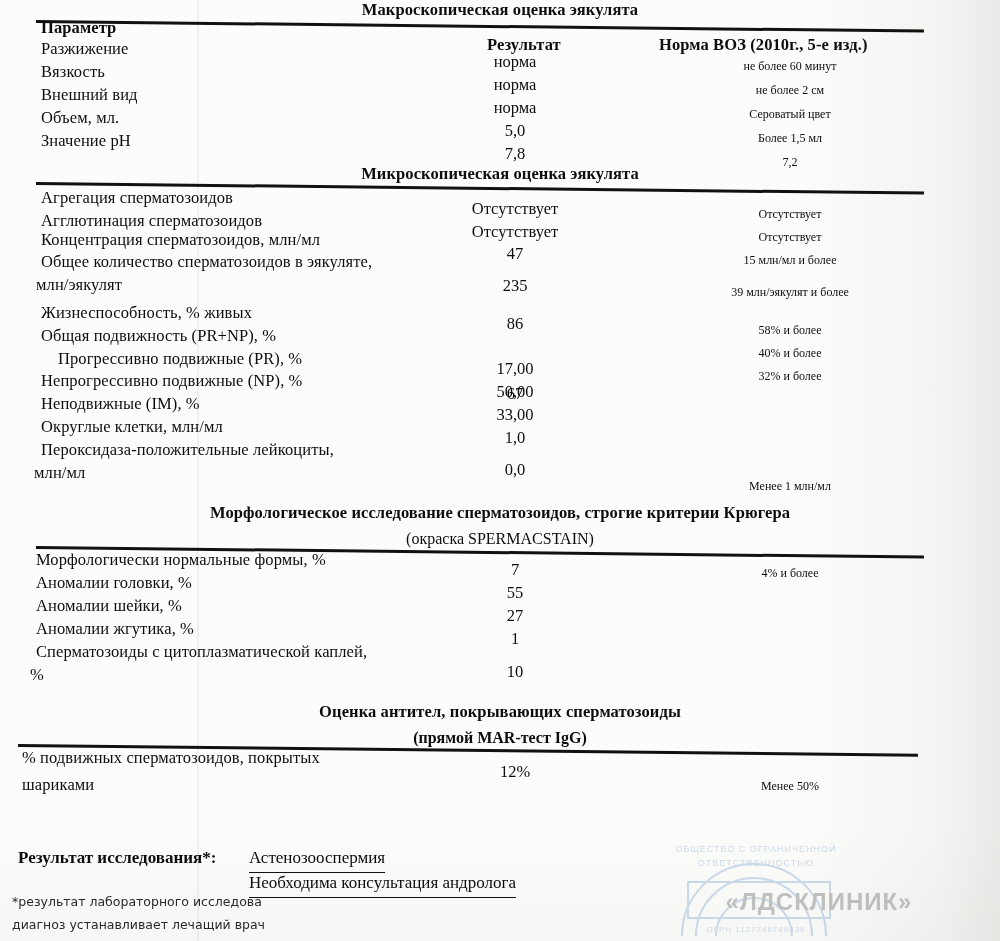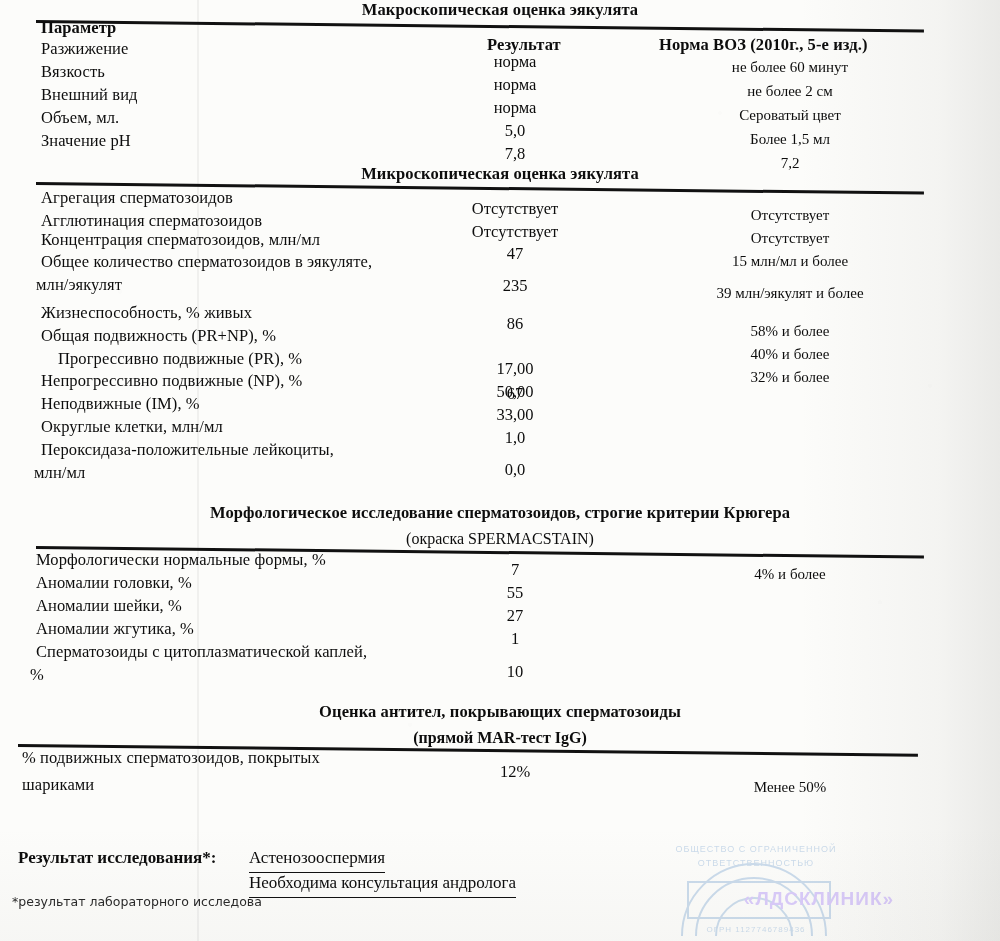--- a/index.html
+++ b/index.html
@@ -32,21 +32,21 @@
   #fold{
     position:absolute;left:197px;top:0;width:2px;height:941px;
     background:rgba(140,140,140,.10);
   }
   #sheet{position:absolute;inset:0;}
 
   .row{position:absolute;white-space:nowrap;}
   .param{font-size:16.5px;letter-spacing:.1px;}
   .param.bold{font-weight:bold;}
   .val{font-size:16.5px;text-align:center;}
-  .norm{font-size:15px;text-align:center;}
+  .norm{font-size:12px;text-align:center;}
 
   .sec-title{
     position:absolute;width:100%;text-align:center;
     font-weight:bold;font-size:16.5px;letter-spacing:.1px;
   }
   .sec-sub{
     position:absolute;width:100%;text-align:center;
     font-size:16px;
   }
   
@@ -66,21 +66,21 @@
     font-size:12.5px;color:#2a2a2a;
   }
   
   #stamp{
     position:absolute;left:672px;top:832px;width:300px;height:108px;
     opacity:.30;pointer-events:none;
   }
   #stamp .txt{
     position:absolute;left:22px;top:56px;width:250px;
     font-family:"Liberation Sans","DejaVu Sans",sans-serif;
-    font-weight:bold;font-size:19px;letter-spacing:1px;color:#8b5cf6;
+    font-weight:bold;font-size:24px;letter-spacing:1px;color:#404040;
     text-align:center;
   }
 </style>
 </head>
 <body>
 
 <div id="paper"></div>
 <div id="fold"></div>
 <div id="noise"></div>
 
@@ -140,20 +140,21 @@
   <div class="row val" style="left:455px;top:428px;width:120px;">1,0</div>
   <div class="row val" style="left:455px;top:460px;width:120px;">0,0</div>
 
   <div class="row norm" style="left:640px;top:207px;width:300px;">Отсутствует</div>
   <div class="row norm" style="left:640px;top:230px;width:300px;">Отсутствует</div>
   <div class="row norm" style="left:640px;top:253px;width:300px;">15 млн/мл и более</div>
   <div class="row norm" style="left:640px;top:285px;width:300px;">39 млн/эякулят и более</div>
   <div class="row norm" style="left:640px;top:323px;width:300px;">58% и более</div>
   <div class="row norm" style="left:640px;top:346px;width:300px;">40% и более</div>
   <div class="row norm" style="left:640px;top:369px;width:300px;">32% и более</div>
+  <div class="row norm" style="left:640px;top:479px;width:300px;">Менее 1 млн/мл</div>
 
   <div class="sec-title" style="top:503px;">Морфологическое исследование сперматозоидов, строгие критерии Крюгера</div>
   <div class="sec-sub" style="top:530px;">(окраска SPERMACSTAIN)</div>
   <div class="rule" style="left:36px;top:546px;width:888px;transform:rotate(0.62deg);"></div>
 
   <div class="row param" style="left:36px;top:550px;">Морфологически нормальные формы, %</div>
   <div class="row param" style="left:36px;top:573px;">Аномалии головки, %</div>
   <div class="row param" style="left:36px;top:596px;">Аномалии шейки, %</div>
   <div class="row param" style="left:36px;top:619px;">Аномалии жгутика, %</div>
   <div class="row param" style="left:36px;top:642px;">Сперматозоиды с цитоплазматической каплей,</div>
@@ -174,20 +175,21 @@
   <div class="row param" style="left:22px;top:748px;">% подвижных сперматозоидов, покрытых</div>
   <div class="row param" style="left:22px;top:775px;">шариками</div>
   <div class="row val" style="left:455px;top:762px;width:120px;">12%</div>
   <div class="row norm" style="left:640px;top:779px;width:300px;">Менее 50%</div>
 
   <div class="concl-label" style="left:18px;top:848px;font-family:Liberation Serif, serif;">Результат исследования*:</div>
   <div class="concl-line" style="left:249px;top:848px;">Астенозооспермия</div>
   <div class="concl-line" style="left:249px;top:873px;">Необходима консультация андролога</div>
 
   <div class="footnote" style="left:12px;top:894px;">*результат лабораторного исследова</div>
+  <div class="footnote" style="left:12px;top:917px;">диагноз устанавливает лечащий врач</div>
 
   <div id="stamp">
     <svg width="300" height="108" viewBox="0 0 300 108">
       <g fill="none" stroke="#5b8fc7" stroke-width="2">
         <path d="M10 104 A 72 72 0 0 1 154 104"></path>
         <path d="M24 104 A 58 58 0 0 1 140 104"></path>
         <path d="M44 104 A 38 38 0 0 1 120 104"></path>
       </g>
       <rect x="16" y="50" width="142" height="36" fill="none" stroke="#5b8fc7" stroke-width="2"></rect>
       <text x="84" y="20" font-family="Liberation Sans, sans-serif" font-size="9" fill="#5b8fc7" text-anchor="middle" letter-spacing="1">ОБЩЕСТВО С ОГРАНИЧЕННОЙ</text>

